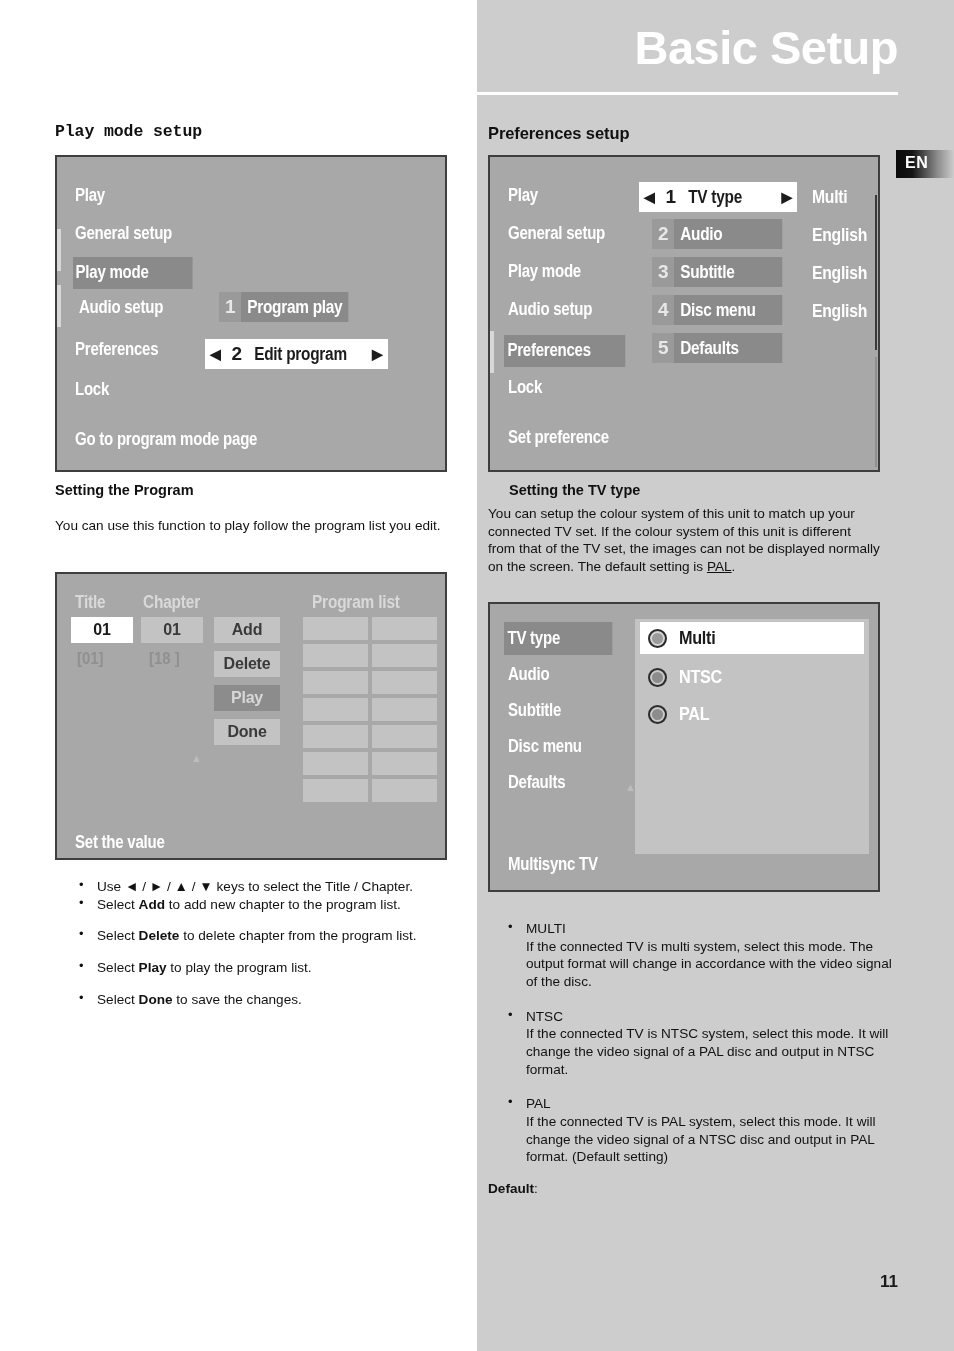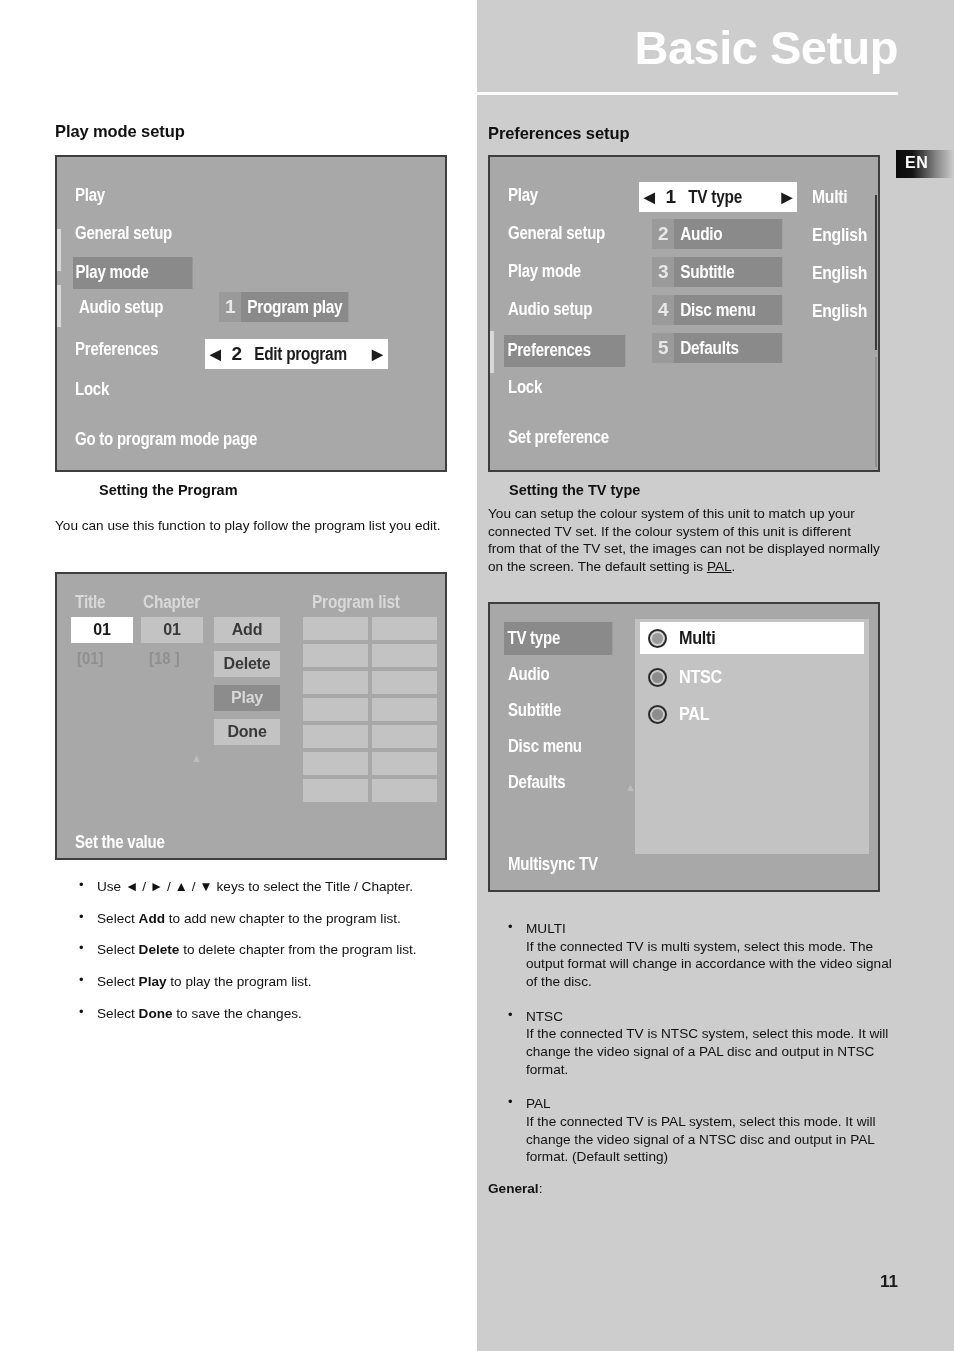--- a/index.html
+++ b/index.html
@@ -171,21 +171,21 @@
   <div class="header">
     <div class="header-title">Basic Setup</div>
   </div>
   <div class="header-rule"></div>
   <div class="lang-badge">
     <span>EN</span>
   </div>
 
   <div class="col col-left">
 
-    <h2 class="section-title" style="position:absolute;top:122px;left:0;">Play mode setup</h2>
+    <h2 class="section-title" style="position:absolute;top:122px;left:0;font-family:Liberation Mono, monospace;">Play mode setup</h2>
 
     <div class="osd" style="position:absolute;top:155px;left:0;width:392px;height:317px;">
 
       <div class="edge-tick" style="top:72px;height:42px;"></div>
       <div class="edge-tick" style="top:128px;height:42px;"></div>
 
       <div class="menu-item" style="left:18px;top:28px;">Play</div>
       <div class="menu-item" style="left:18px;top:66px;">General setup</div>
       <div class="menu-item sel" style="left:16px;top:100px;width:139px;height:32px;padding:5px 0 0 3px;">Play mode</div>
       <div class="menu-item" style="left:22px;top:140px;">Audio setup</div>
@@ -200,21 +200,21 @@
       <div class="chip light" style="left:148px;top:182px;height:30px;">
         <span class="arr">◀</span>
         <span class="num">2</span>
         <span class="lbl">Edit program</span>
         <span class="arr">▶</span>
       </div>
 
       <div class="foot" style="left:18px;top:272px;">Go to program mode page</div>
     </div>
 
-    <h3 class="sub-head" style="position:absolute;top:482px;left:0;margin-left:44px;">Setting the Program</h3>
+    <h3 class="sub-head" style="position:absolute;top:482px;left:0;">Setting the Program</h3>
 
     <p class="para" style="position:absolute;top:517px;left:0;width:390px;">You can use this function to play follow the program list you edit.</p>
 
     <div class="osd" style="position:absolute;top:572px;left:0;width:392px;height:288px;">
 
       <div class="plist-head" style="left:18px;top:18px;">Title</div>
       <div class="plist-head" style="left:86px;top:18px;">Chapter</div>
       <div class="plist-head" style="left:255px;top:18px;">Program list</div>
 
       <div class="cellbox white" style="left:14px;top:43px;width:62px;height:26px;">01</div>
@@ -244,21 +244,21 @@
           <div class="cellbox empty" style="left: 246px; top: 178px; width: 65px; height: 23px;"></div>
           <div class="cellbox empty" style="left: 315px; top: 178px; width: 65px; height: 23px;"></div>
           <div class="cellbox empty" style="left: 246px; top: 205px; width: 65px; height: 23px;"></div>
           <div class="cellbox empty" style="left: 315px; top: 205px; width: 65px; height: 23px;"></div>
         </div>
 
       <div class="foot" style="left:18px;top:258px;">Set the value</div>
     </div>
 
     <ul class="bullets" style="position:absolute;top:878px;left:20px;width:400px;" id="left-bullets">
-        <li style="margin-bottom: 14px;"><span>Use ◄ / ► / ▲ / ▼  keys to select the Title / Chapter.</span></li>
+        <li style=""><span>Use ◄ / ► / ▲ / ▼  keys to select the Title / Chapter.</span></li>
         <li style="margin-bottom: 14px;"><span>Select </span><b>Add</b><span> to add new chapter to the program list.</span></li>
         <li style="margin-bottom: 14px;"><span>Select </span><b>Delete</b><span> to delete chapter from the program list.</span></li>
         <li style="margin-bottom: 14px;"><span>Select </span><b>Play</b><span> to play the program list.</span></li>
         <li style="margin-bottom: 32px;"><span>Select </span><b>Done</b><span> to save the changes.</span></li>
       </ul>
   </div>
 
   <div class="col col-right">
 
     <h2 class="section-title" style="position:absolute;top:124px;left:0;">Preferences setup</h2>
@@ -349,17 +349,17 @@
         <li style="margin-bottom: 17px;">
           <div>NTSC</div>
           <div>If the connected TV is NTSC system, select this mode. It will change the video signal of a PAL disc and output in NTSC format.</div>
         </li>
         <li style="margin-bottom: 17px;">
           <div>PAL</div>
           <div>If the connected TV is PAL system, select this mode. It will change the video signal of a NTSC disc and output in PAL format. (Default setting)</div>
         </li>
       </ul>
 
-    <p class="para" style="position:absolute;top:1180px;left:0;width:392px;"><b>General</b><span>:</span><br></p>
+    <p class="para" style="position:absolute;top:1180px;left:0;width:392px;"><b>Default</b><span>:</span><br></p>
   </div>
 
   <div class="page-num">11</div>
 </div>
 
 </body></html>

